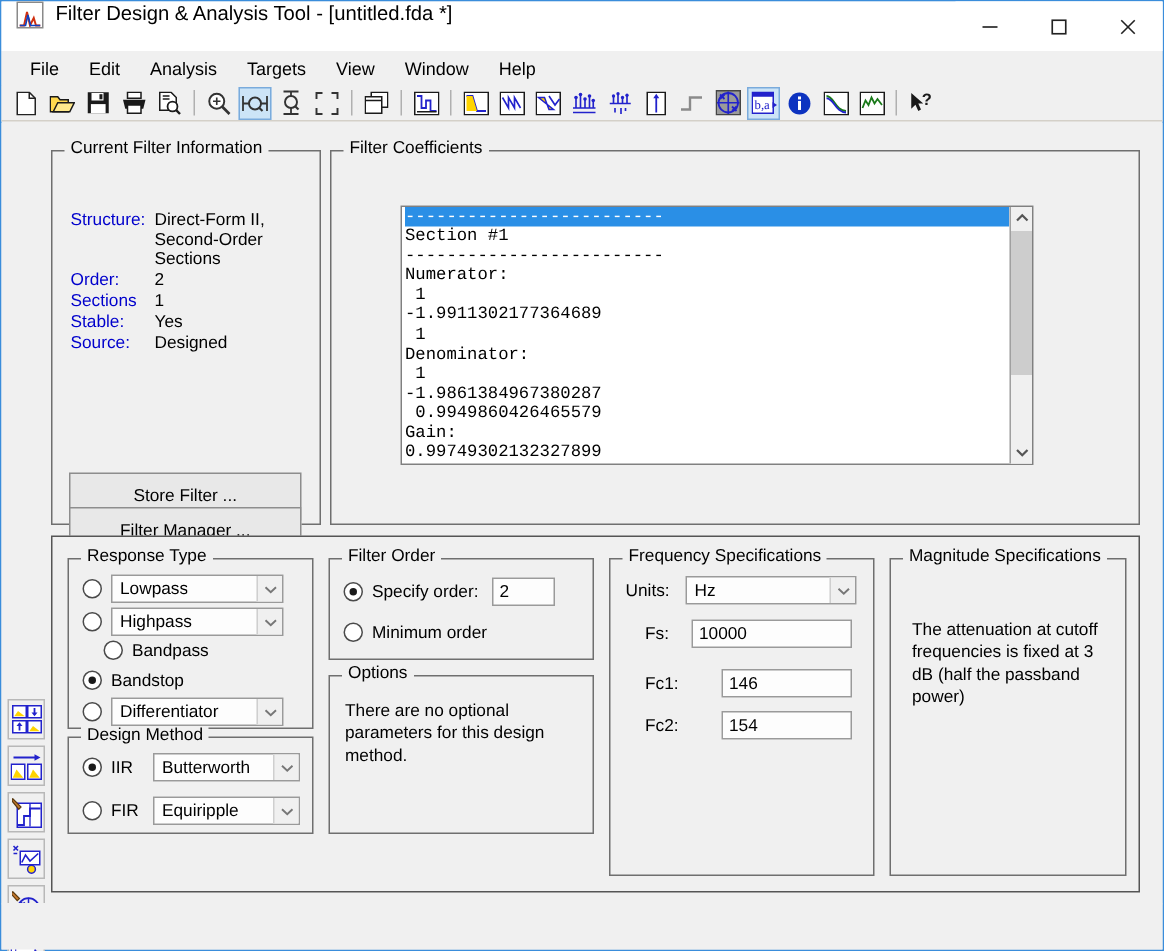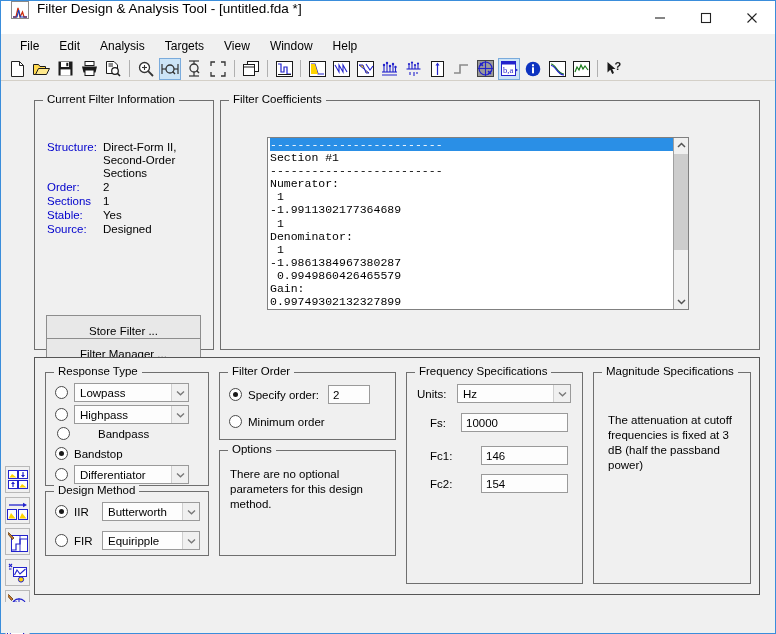--- a/index.html
+++ b/index.html
@@ -576,21 +576,21 @@
           <div class="combo" style="width:115px; margin-left:6px;">
             <div class="ctext">Highpass</div>
             <div class="carrow">
               <svg width="9" height="6" viewBox="0 0 9 6">
                   <polyline points="1,1.5 4.5,4.8 8,1.5" fill="none" stroke="#777" stroke-width="1.3"></polyline>
                 </svg>
             </div>
           </div>
         </div>
 
-        <div class="row" style="left:12px; top:62px;gap:22px;">
+        <div class="row" style="left:24px; top:62px;">
           <div class="radio"></div>
           <div class="rlabel">Bandpass</div>
         </div>
 
         <div class="row" style="left:10px; top:82px;">
           <div class="radio on"></div>
           <div class="rlabel">Bandstop</div>
         </div>
 
         <div class="row" style="left:10px; top:100px;">

